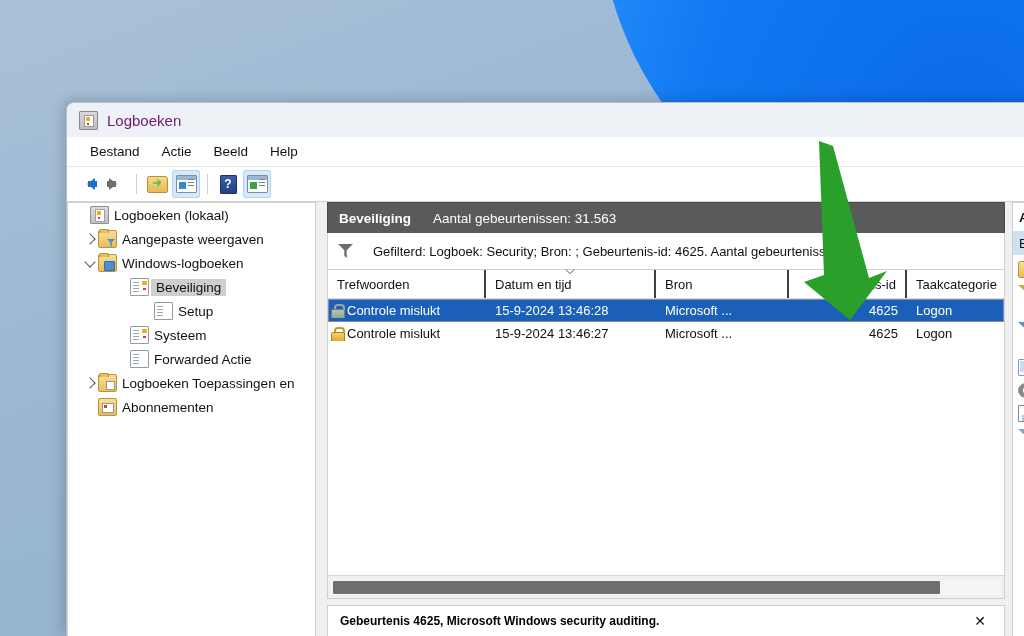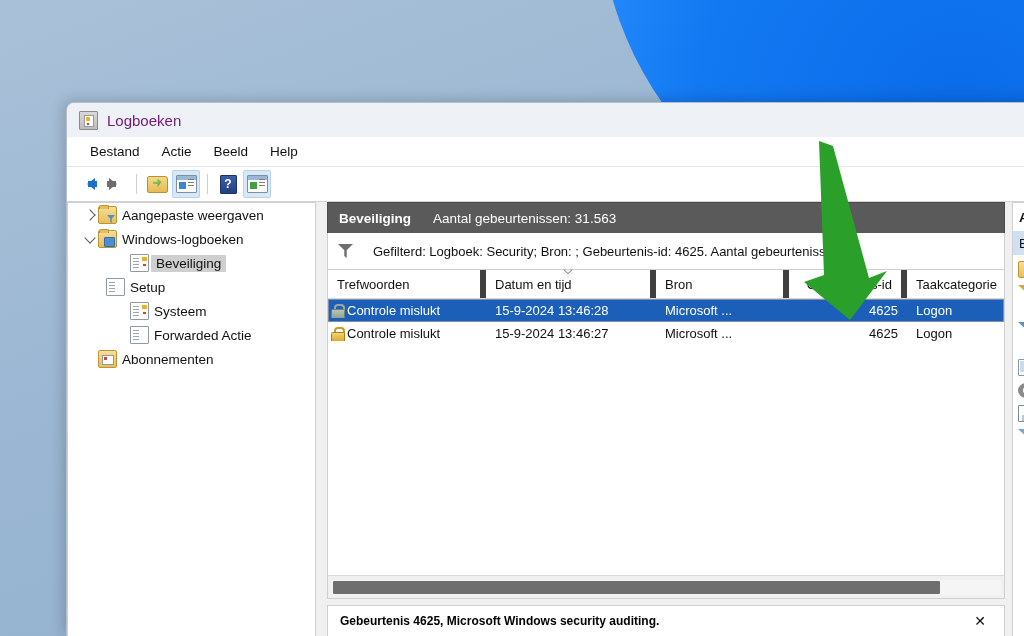--- a/index.html
+++ b/index.html
@@ -122,21 +122,21 @@
     display:flex;align-items:center;padding-left:10px;flex:0 0 auto;}
   .funnel{width:15px;height:14px;flex:0 0 auto;
     background:#6d6d6d;clip-path:polygon(0 0,100% 0,58% 44%,58% 100%,42% 86%,42% 44%);}
   #filterbar .ftext{font-size:13px;color:#111;margin-left:20px;white-space:nowrap;}
 
   #listwrap{flex:1 1 auto;min-height:0;background:#fff;border:1px solid #cfcfcf;border-top:none;
     display:flex;flex-direction:column;}
   #colhead{height:28px;display:flex;border-bottom:1px solid #d8d8d8;background:#fff;flex:0 0 auto;
     position:relative;}
   .col{font-size:13px;color:#111;display:flex;align-items:center;padding-left:9px;
-    border-right:6px solid #404040;box-sizing:border-box;flex:0 0 auto;position:relative;}
+    border-right:2px solid #404040;box-sizing:border-box;flex:0 0 auto;position:relative;}
   .col.num{justify-content:flex-end;padding-right:9px;padding-left:0;}
   .sortmark{position:absolute;left:50%;top:-1px;transform:translateX(-50%);
     width:9px;height:5px;overflow:hidden;}
   .sortmark:after{content:"";position:absolute;left:1px;top:-3px;width:6px;height:6px;
     border-right:1.5px solid #8a8a8a;border-bottom:1.5px solid #8a8a8a;transform:rotate(45deg);}
   .rows{flex:1 1 auto;min-height:0;overflow:hidden;}
   .row{height:23px;display:flex;align-items:center;font-size:13px;color:#111;box-sizing:border-box;}
   .row.sel{background:#1c5fb8;color:#fff;outline:1px solid #7f8fb0;outline-offset:-1px;}
   .cell{display:flex;align-items:center;padding-left:9px;box-sizing:border-box;flex:0 0 auto;
     white-space:nowrap;overflow:hidden;}
@@ -235,49 +235,61 @@
       <span class="icoPane g">
           <i></i>
           <u></u>
         </span>
     </div>
   </div>
 
   <div id="body">
 
     <div id="tree">
+      <div class="tnode" style="padding-left:6px">
+        <span class="tw"></span>
+        <span class="ic ic-root"></span>
+        <span class="tlabel">Logboeken (lokaal)</span>
+      </div>
       <div class="tnode" style="padding-left:14px">
         <span class="tw">
             <span class="chev r"></span>
           </span>
         <span class="ic ic-folder fil"></span>
         <span class="tlabel">Aangepaste weergaven</span>
       </div>
       <div class="tnode" style="padding-left:14px">
         <span class="tw">
             <span class="chev d"></span>
           </span>
         <span class="ic ic-folder win"></span>
         <span class="tlabel">Windows-logboeken</span>
       </div>
       <div class="tnode sel" style="padding-left:62px">
         <span class="ic ic-log k"></span>
         <span class="tlabel">Beveiliging</span>
       </div>
-      <div class="tnode" style="padding-left:38px">
+      <div class="tnode" style="padding-left:86px">
         <span class="ic ic-log"></span>
         <span class="tlabel">Setup</span>
       </div>
       <div class="tnode" style="padding-left:62px">
         <span class="ic ic-log k"></span>
         <span class="tlabel">Systeem</span>
       </div>
       <div class="tnode" style="padding-left:62px">
         <span class="ic ic-log"></span>
         <span class="tlabel">Forwarded Actie</span>
+      </div>
+      <div class="tnode" style="padding-left:14px">
+        <span class="tw">
+            <span class="chev r"></span>
+          </span>
+        <span class="ic ic-folder pl"></span>
+        <span class="tlabel">Logboeken Toepassingen en</span>
       </div>
       <div class="tnode" style="padding-left:30px">
         <span class="ic ic-sub"></span>
         <span class="tlabel">Abonnementen</span>
       </div>
     </div>
 
     <div class="vsplit"></div>
 
     <div id="content">

